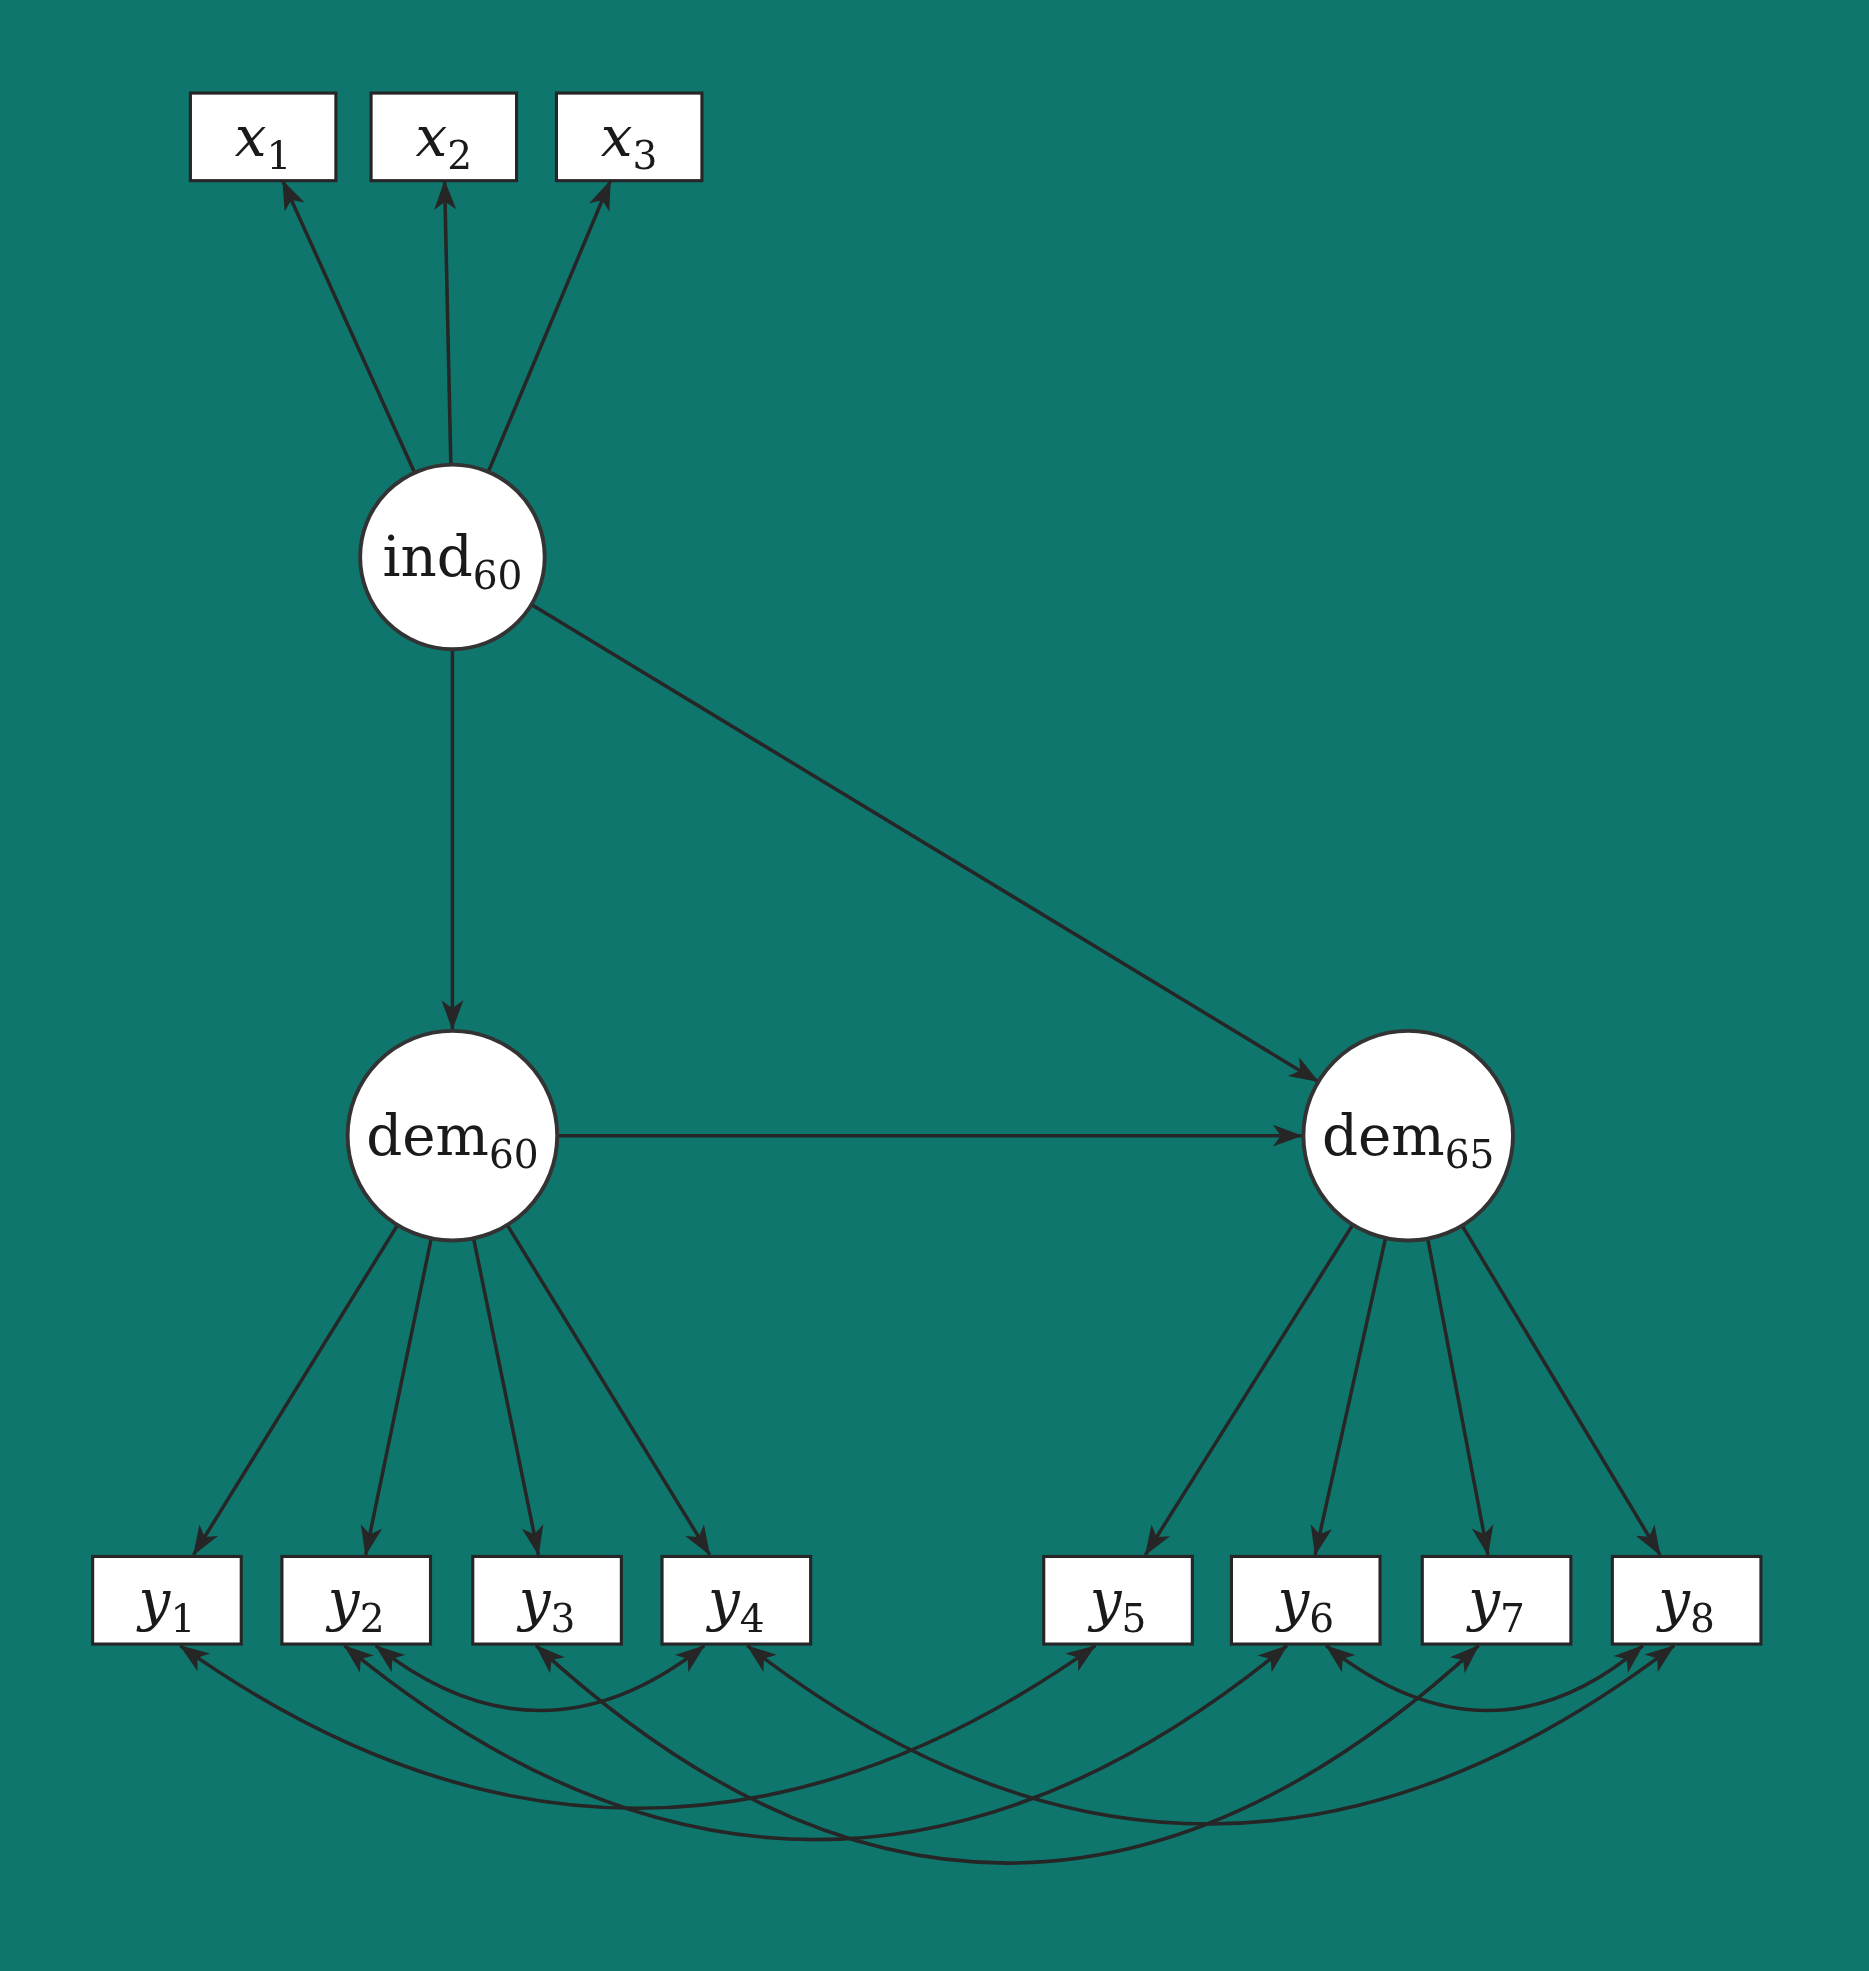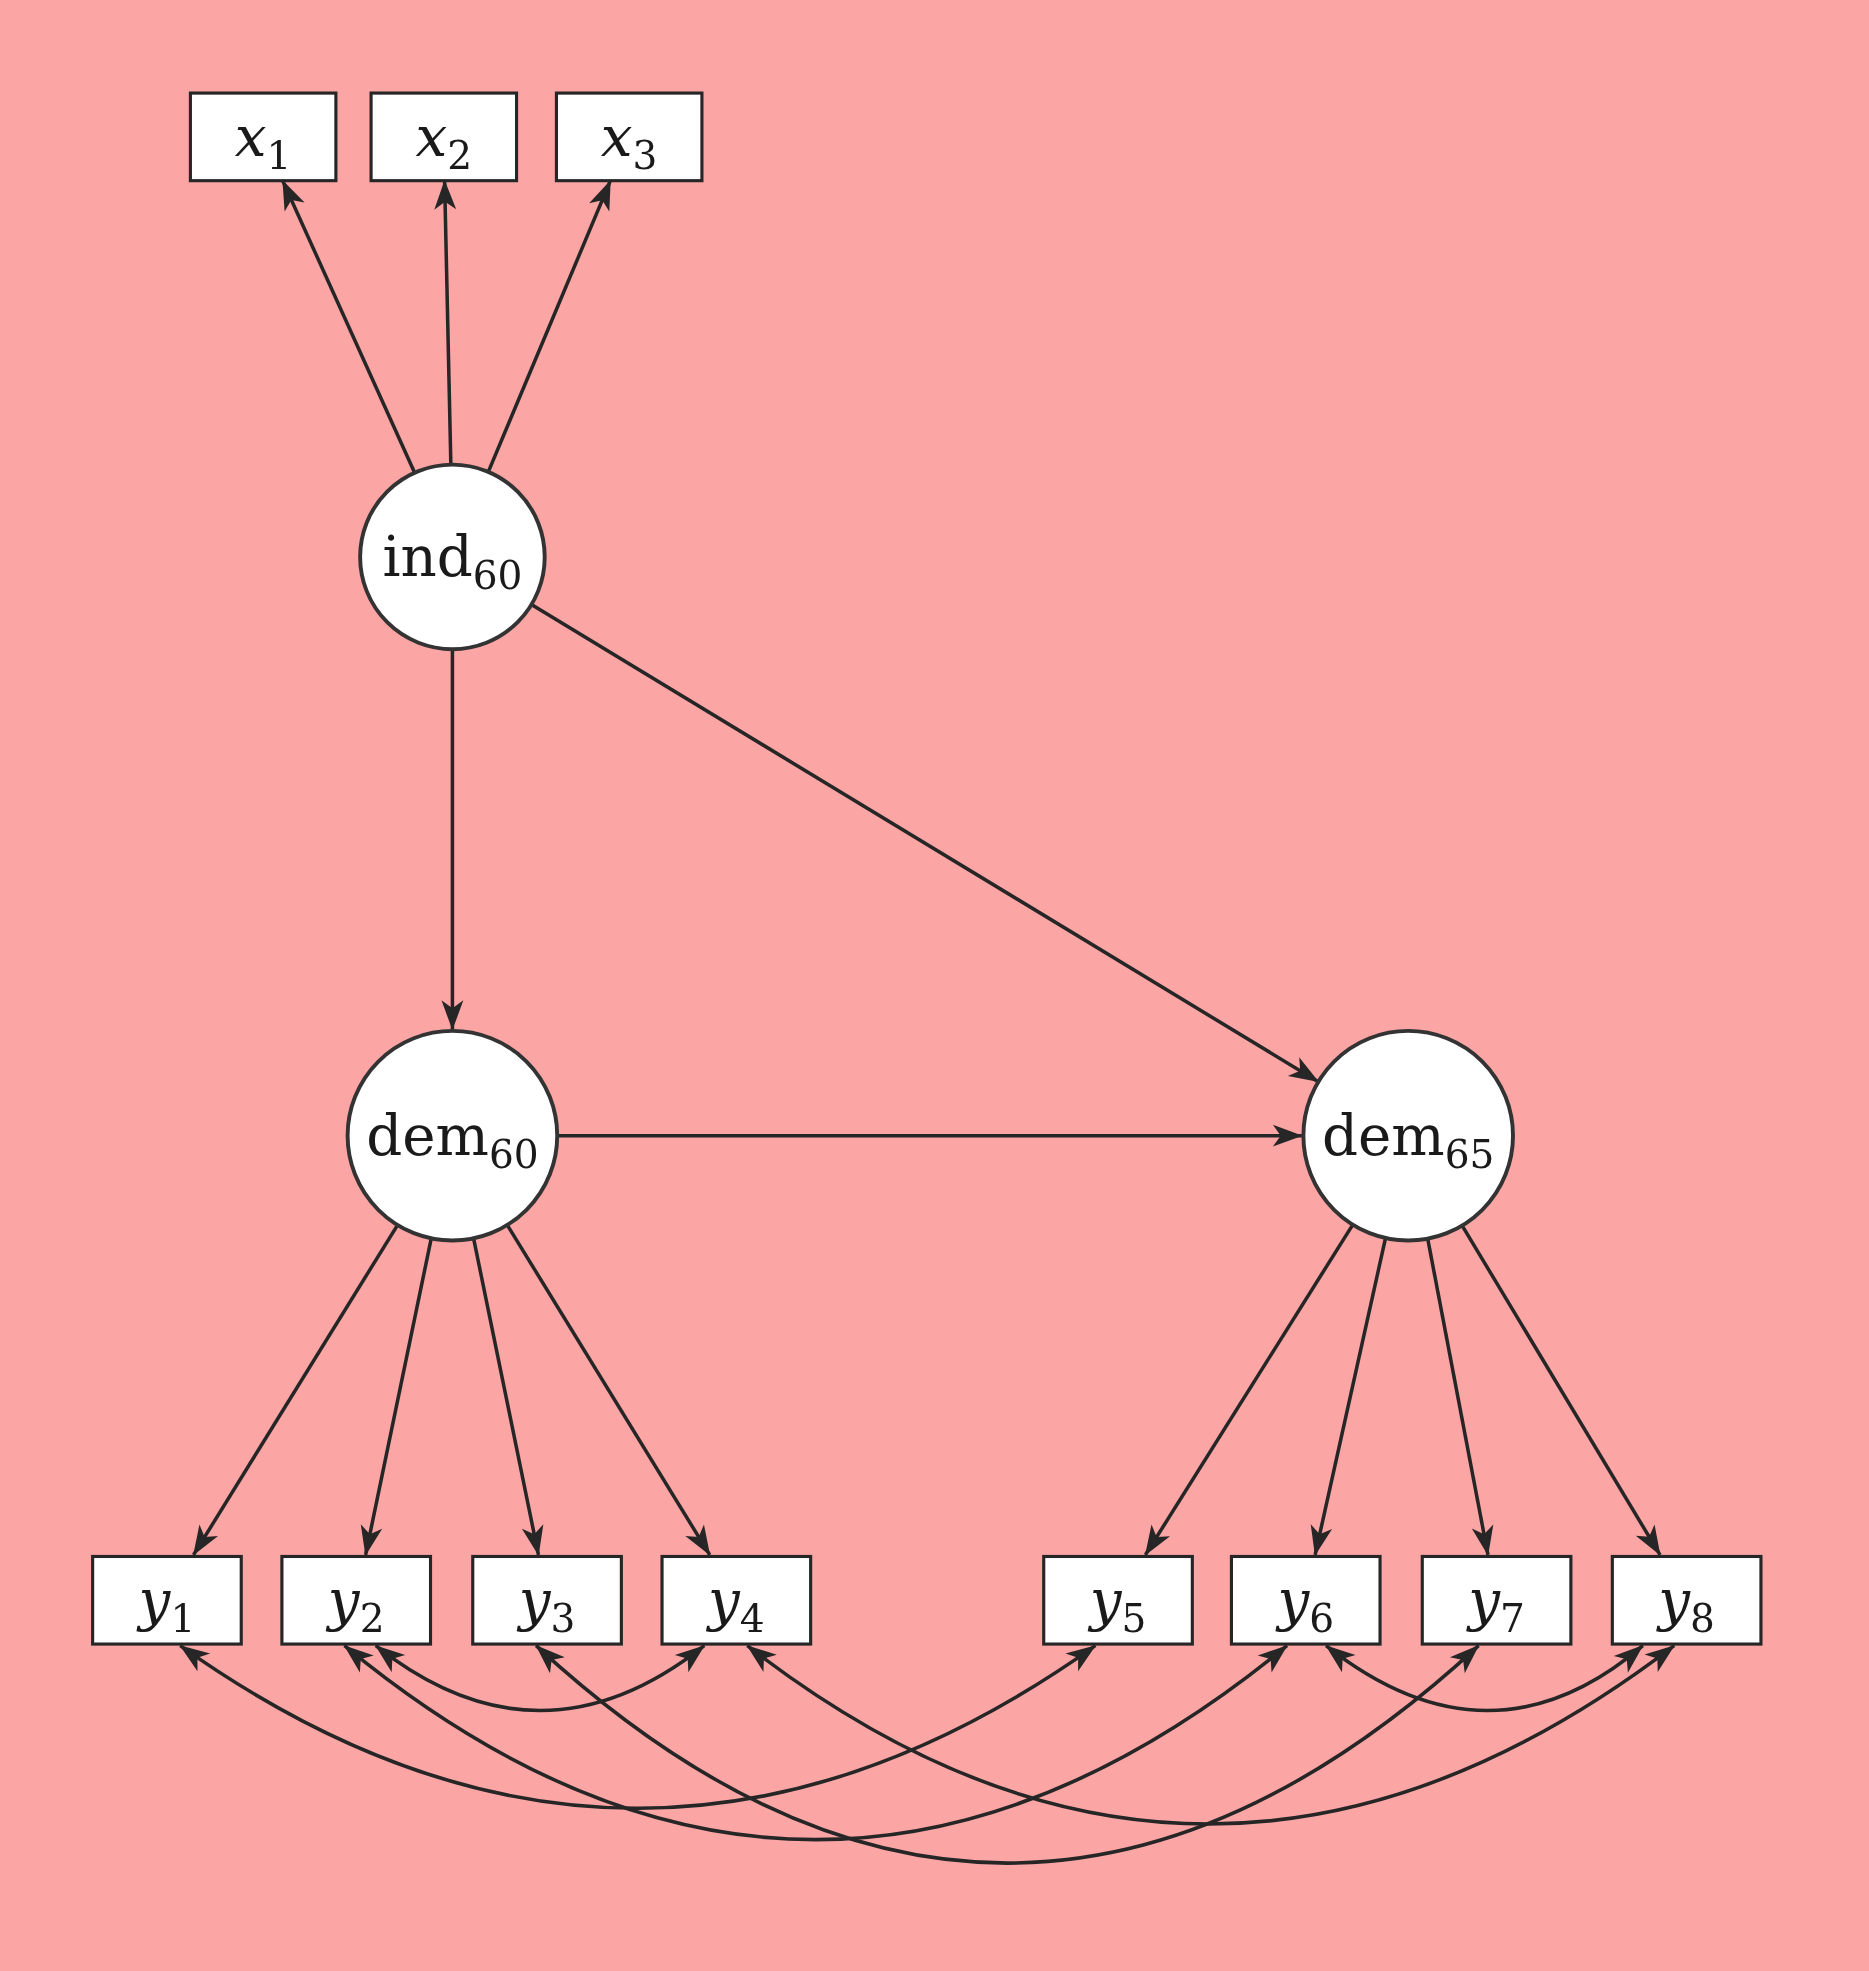--- a/index.html
+++ b/index.html
@@ -3,21 +3,21 @@
 <meta charset="utf-8">
 <style>
   html, body {
     margin: 0;
     padding: 0;
     background: #ffffff;
   }
   .canvas {
     width: 1870px;
     height: 1971px;
-    background: #fca5a5;
+    background: #0f766e;
     position: relative;
     font-family: "DejaVu Serif", serif;
   }
   svg { display: block; }
   .edge {
     stroke: #262626;
     stroke-width: 4.5;
     fill: none;
   }
   .cov {

